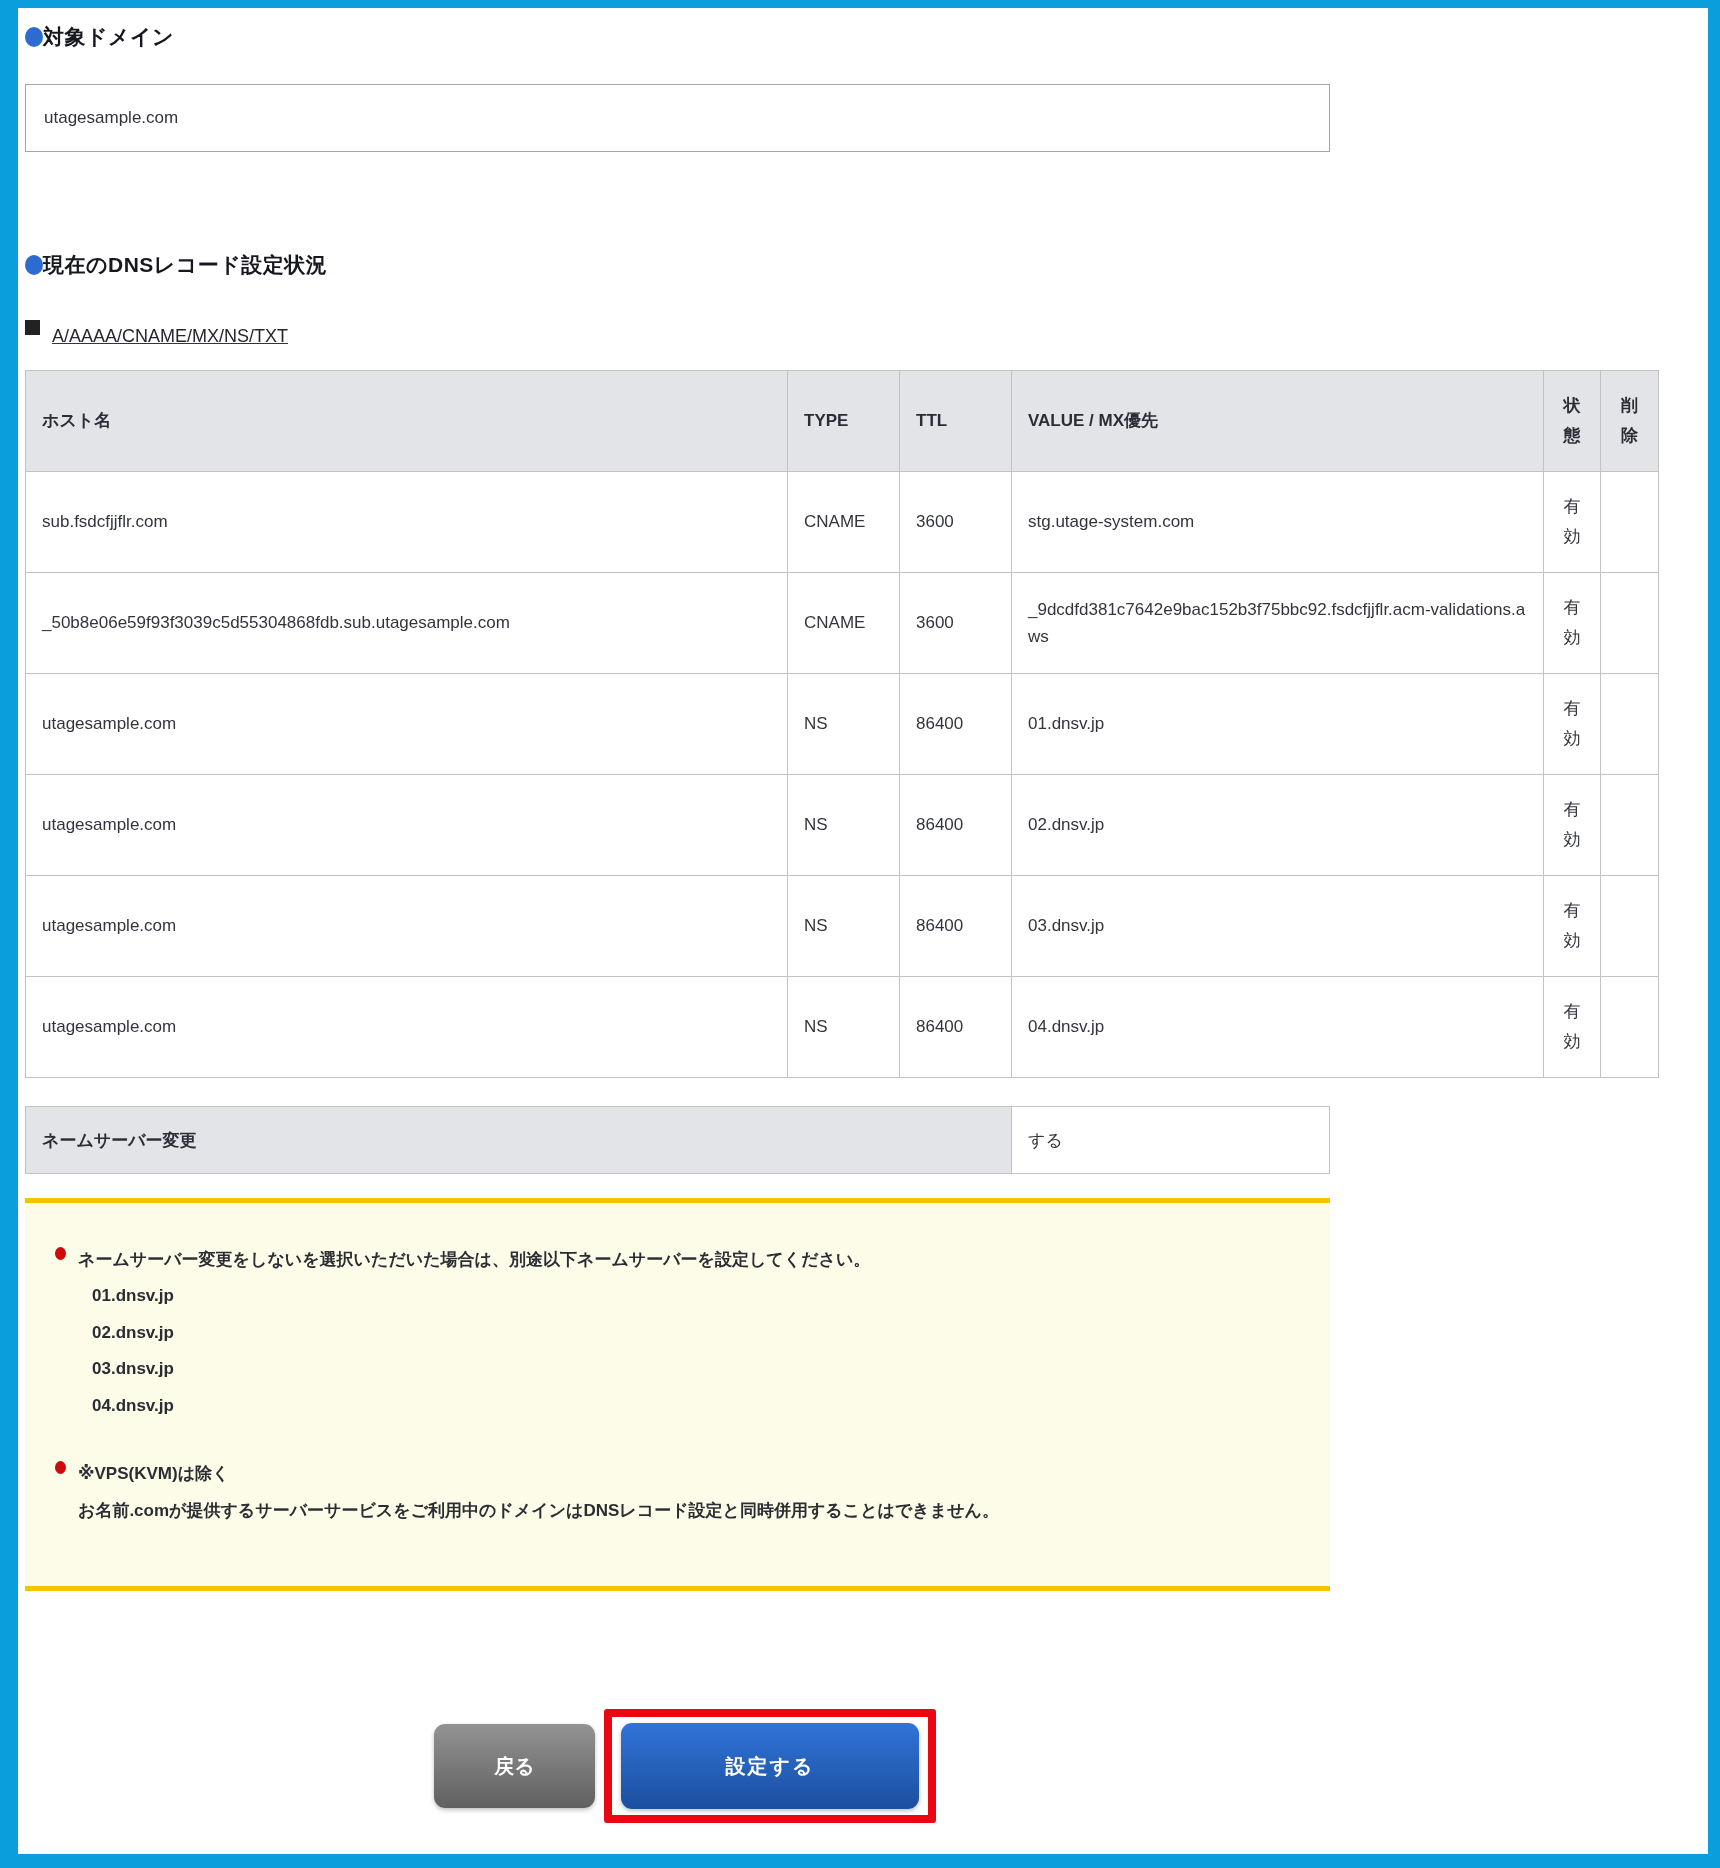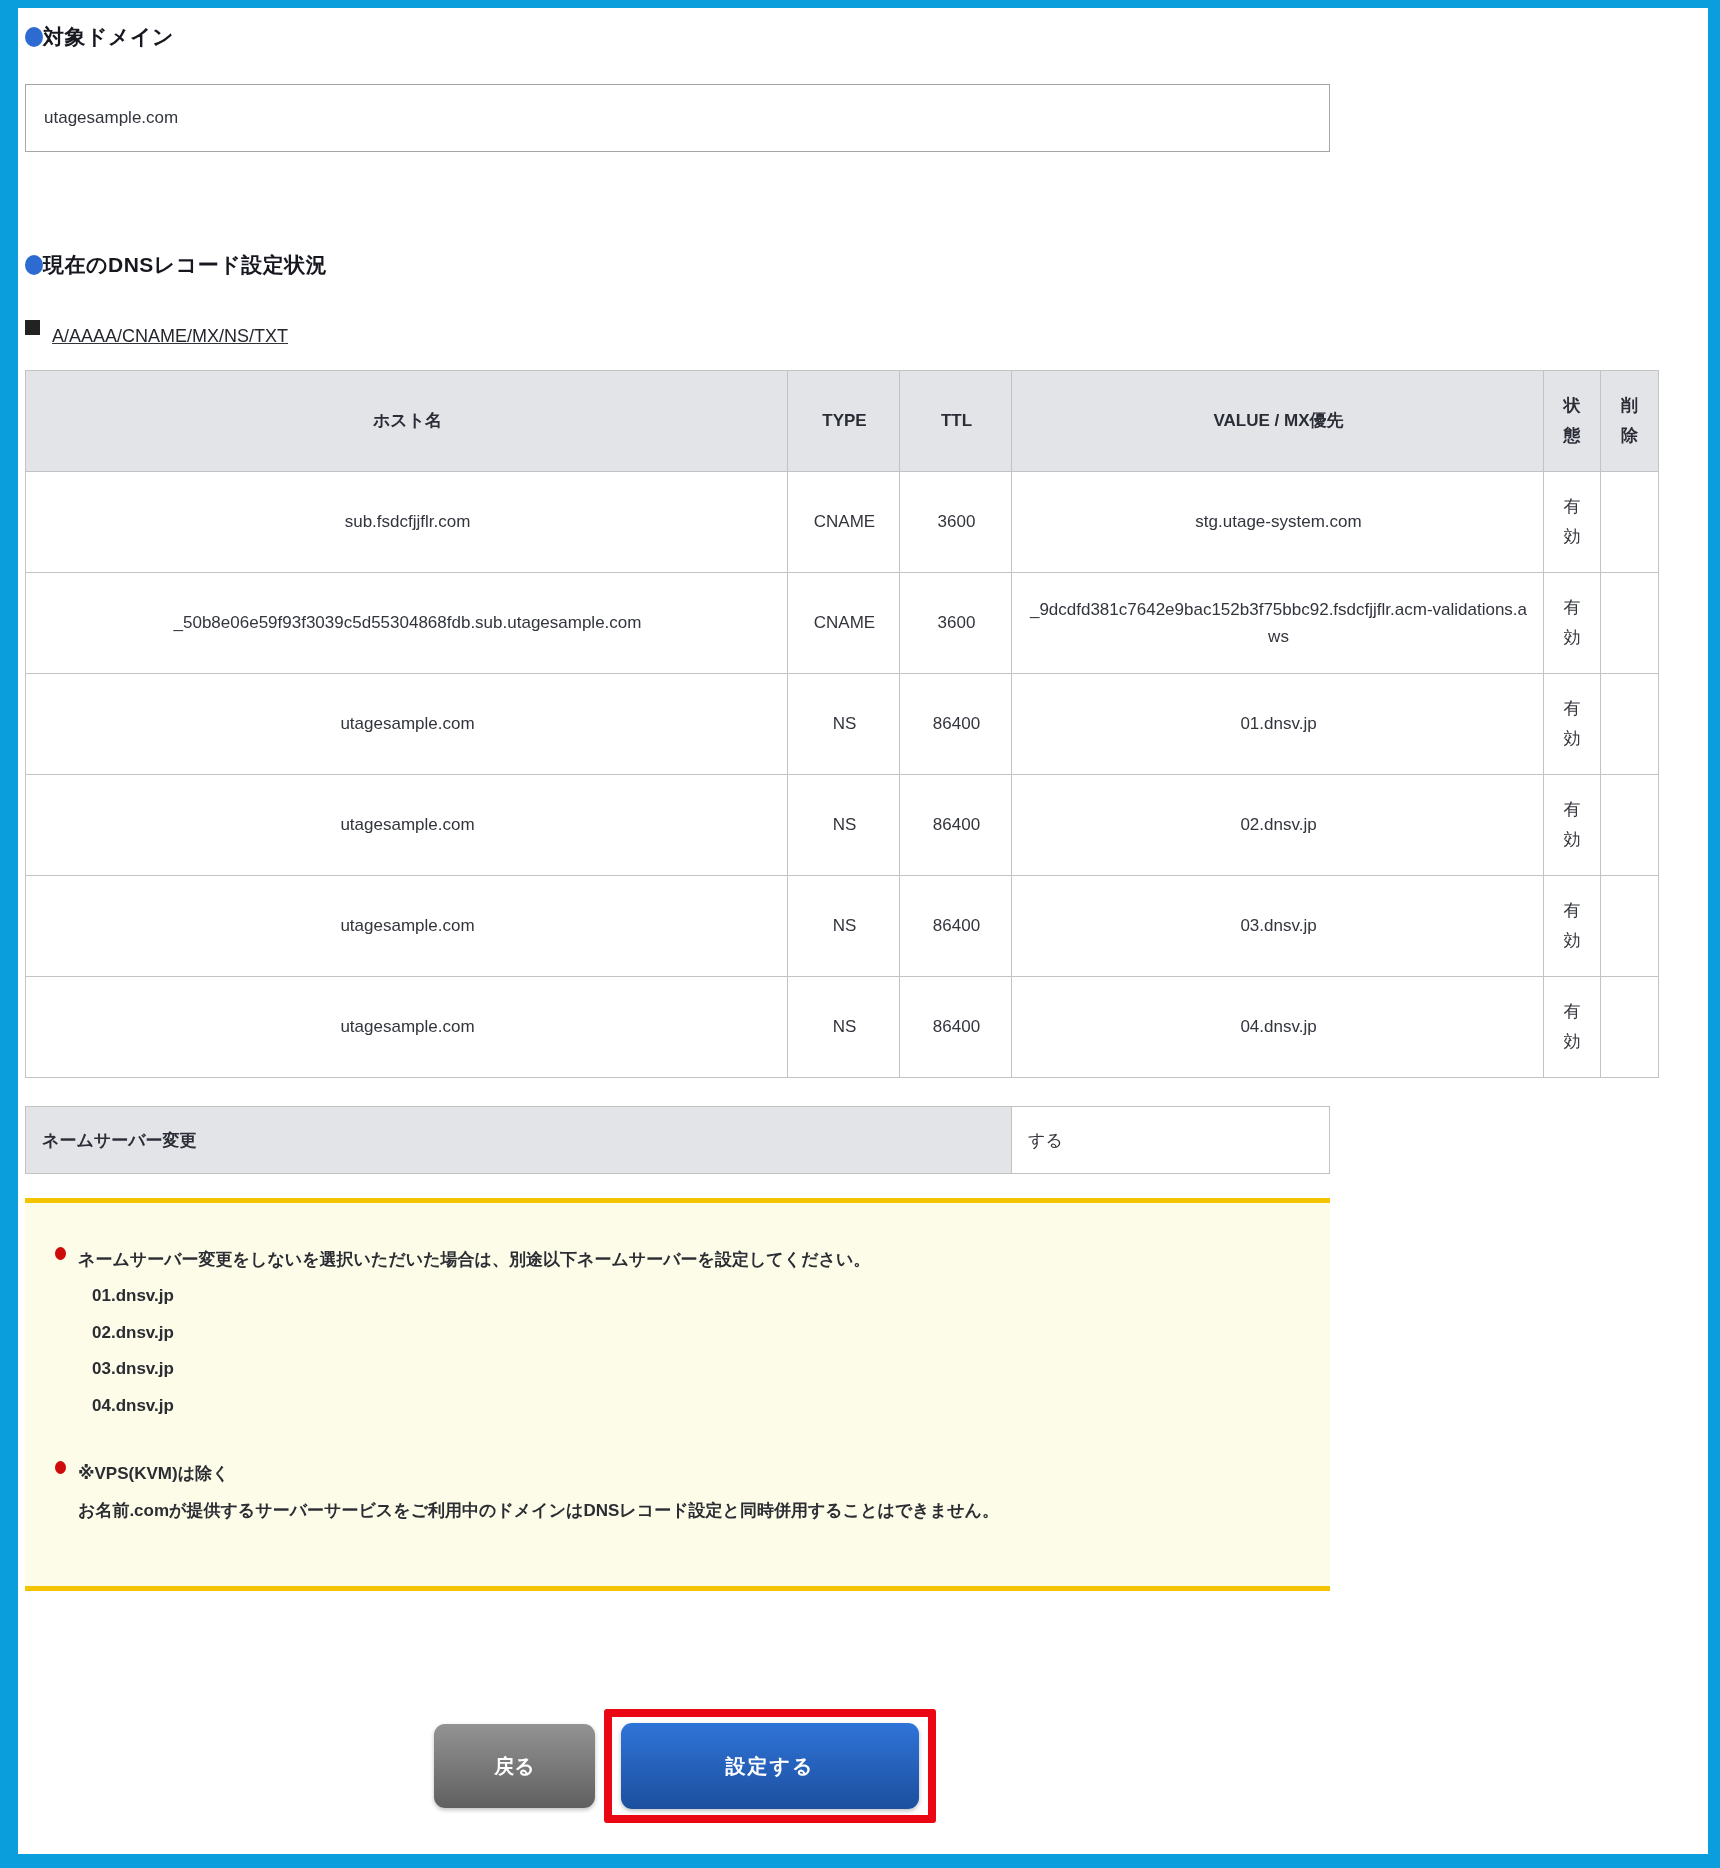--- a/index.html
+++ b/index.html
@@ -40,21 +40,21 @@
   .black-square { width:15px; height:15px; background:#222; display:inline-block; margin-top:-6px; }
   .sub-title { font-size:18px; color:#26272e; }
 
   
   table.dns {
     margin-top:20px; border-collapse:collapse; table-layout:fixed;
     width:1633px; font-size:17px;
   }
   table.dns th, table.dns td {
     border:1px solid #c3c3c3; height:101px;
-    vertical-align:middle; text-align:center;
+    vertical-align:middle; text-align:left;
     padding:0 14px 0 16px; word-break:break-all; line-height:1.6;
   }
   table.dns th { background:#e2e4e8; font-weight:600; color:#2b2d36; }
   table.dns td { background:#ffffff; }
   table.dns .c-narrow { padding:0; text-align:center; }
   .vstack { display:inline-block; width:1.05em; word-break:break-all; line-height:1.75; text-align:center; }
 
   
   .ns-change { display:flex; margin-top:28px; width:1305px; }
   .ns-change .lbl {

